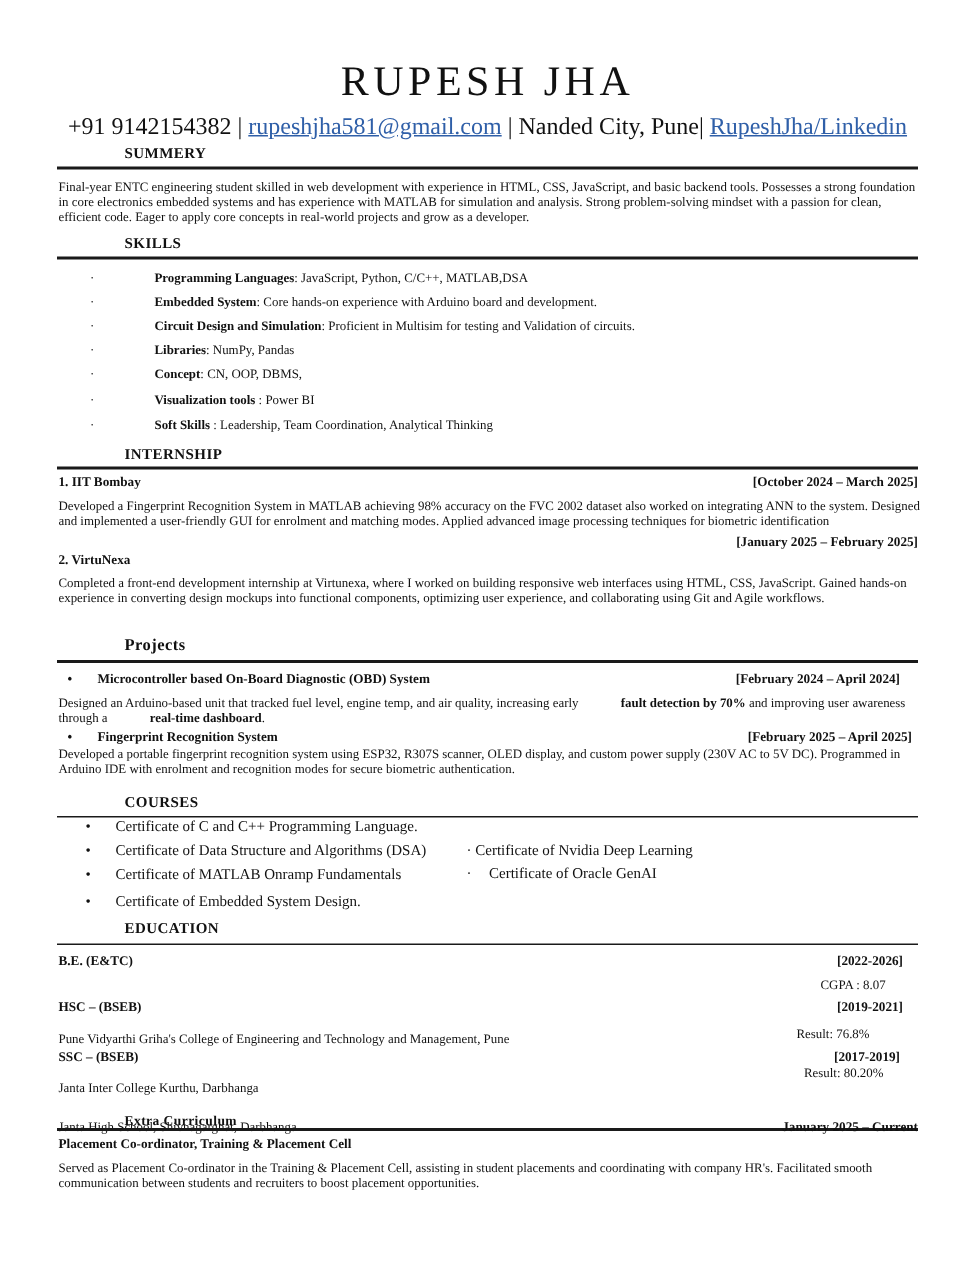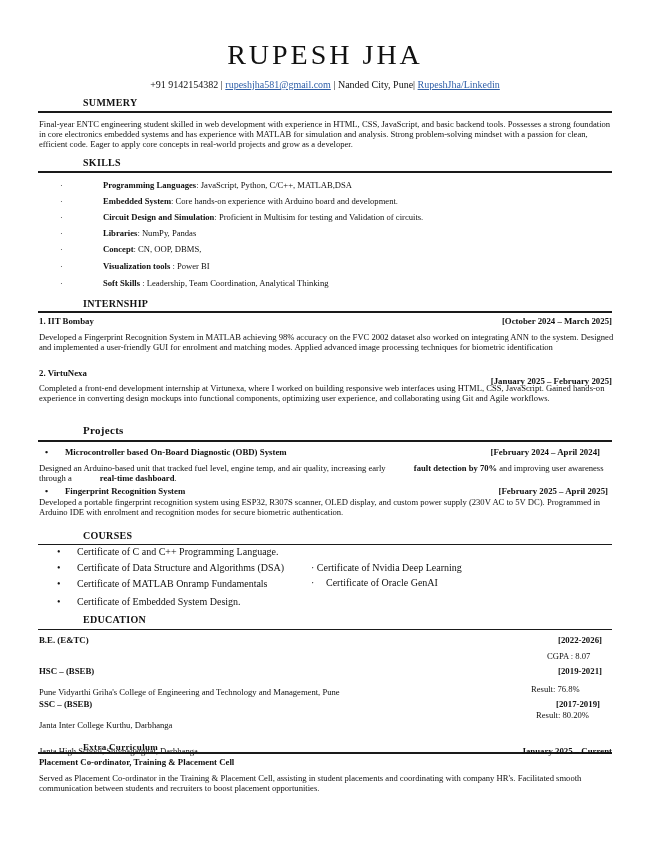--- a/index.html
+++ b/index.html
@@ -7,21 +7,21 @@
     width: 650px; height: 841px; position: relative; overflow: hidden;
     font-family: "Liberation Serif", "DejaVu Serif", serif;
     color: #111;
   }
   .abs { position: absolute; }
   .name {
     left: 0; width: 650px; top: 38px; text-align: center;
     font-size: 28px; letter-spacing: 3px; font-weight: normal; line-height: 34px;
   }
   .contact {
-    left: 0; width: 650px; top: 77px; text-align: center; font-size: 10px; line-height: 15px;
+    left: 0; width: 650px; top: 77px; text-align: center; font-size: 16px; line-height: 15px;
   }
   .contact a { color: #2f5fa8; text-decoration: underline; }
   .sec-title {
     left: 39px; font-size: 10px; font-weight: bold; letter-spacing: 0.3px; line-height: 12px; padding-left: 44px;
   }
   .rule {
     left: 38px; width: 574px; height: 0; border-top: 2px solid #1a1a1a;
   }
   .para {
     left: 39px; width: 575px; font-size: 8.6px; line-height: 10.2px; text-align: left;
@@ -61,21 +61,21 @@
 <div class="abs skill" style="top:244px;"><span class="dot">·</span><b>Concept</b><span>: CN, OOP, DBMS,</span></div>
 <div class="abs skill" style="top:261px;"><span class="dot">·</span><b>Visualization tools</b><span> : Power BI</span></div>
 <div class="abs skill" style="top:278px;"><span class="dot">·</span><b>Soft Skills</b><span> : Leadership, Team Coordination, Analytical Thinking</span></div>
 
 <div class="abs sec-title" style="top:298px;">INTERNSHIP</div>
 <div class="abs rule" style="top:311px;"></div>
 <div class="abs row-title" style="top:316px;">1. IIT Bombay</div>
 <div class="abs row-date" style="top:316px;">[October 2024 – March 2025]</div>
 <div class="abs para" style="top:332px;">Developed a Fingerprint Recognition System in MATLAB achieving 98% accuracy on the FVC 2002 dataset also worked on integrating ANN to the system. Designed and implemented a user-friendly GUI for enrolment and matching modes. Applied advanced image processing techniques for biometric identification</div>
 <div class="abs row-title" style="top:368px;">2. VirtuNexa</div>
-<div class="abs row-date" style="top:376px;margin-left:22px;">[January 2025 – February 2025]</div>
+<div class="abs row-date" style="top:356px;margin-left:22px;">[January 2025 – February 2025]</div>
 <div class="abs para" style="top:383px;">Completed a front-end development internship at Virtunexa, where I worked on building responsive web interfaces using HTML, CSS, JavaScript. Gained hands-on experience in converting design mockups into functional components, optimizing user experience, and collaborating using Git and Agile workflows.</div>
 
 <div class="abs sec-title" style="top:424px; font-size:11px;">Projects</div>
 <div class="abs rule" style="top:440px;"></div>
 <div class="abs proj-title" style="top:447px;"><span class="dot">•</span><span>Microcontroller based On-Board Diagnostic (OBD) System</span></div>
 <div class="abs row-date" style="top:447px; right:50px;">[February 2024 – April 2024]</div>
 <div class="abs para" style="top:463px;"><span> Designed an Arduino-based unit that tracked fuel level, engine temp, and air quality, increasing early </span><b>fault detection by 70%</b><span> and improving user awareness through a </span><b>real-time dashboard</b><span>.</span></div>
 <div class="abs proj-title" style="top:486px;"><span class="dot">•</span><span>Fingerprint Recognition System</span></div>
 <div class="abs row-date" style="top:486px; right:42px;">[February 2025 – April 2025]</div>
 <div class="abs para" style="top:497px;">Developed a portable fingerprint recognition system using ESP32, R307S scanner, OLED display, and custom power supply (230V AC to 5V DC). Programmed in Arduino IDE with enrolment and recognition modes for secure biometric authentication.</div>

